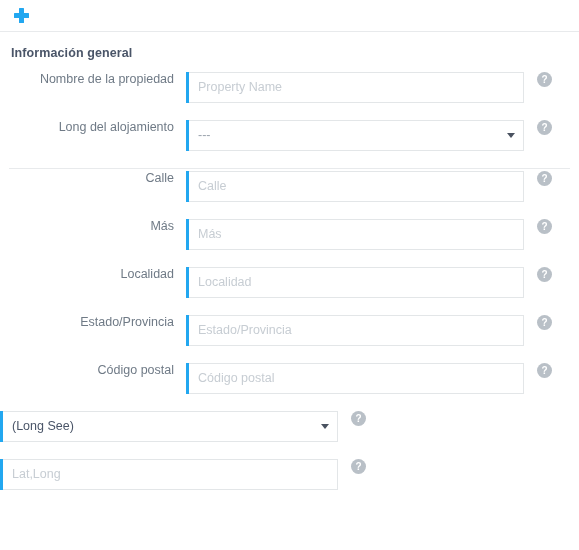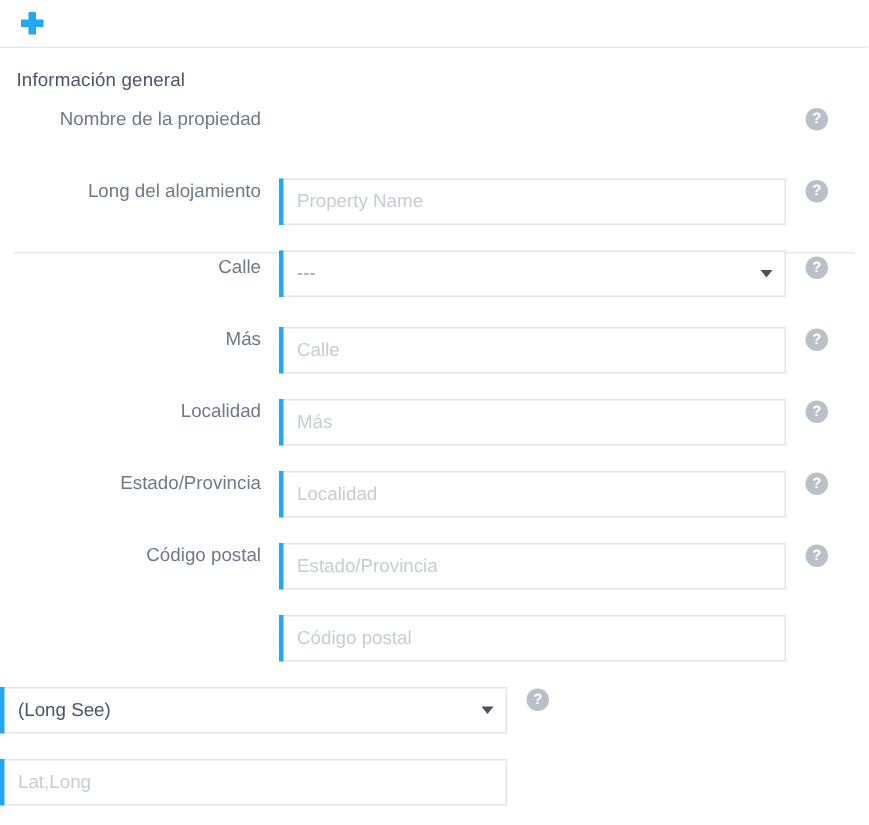--- a/index.html
+++ b/index.html
@@ -58,21 +58,21 @@
   }
   .divider-inset {
     height: 1px;
     background: #e8eaec;
     margin: 0 9px;
   }
 
   
   .section-title {
     font-size: 12.5px;
-    font-weight: normal;
+    font-weight: bold;
     color: #4a5568;
     padding: 14px 0 10px 11px;
     letter-spacing: 0.1px;
   }
 
   
   .form-body { padding-top: 2px; }
 
   .row {
     display: flex;
@@ -87,21 +87,20 @@
     font-size: 12.5px;
     color: #6f7a86;
     white-space: nowrap;
     line-height: 1.2;
   }
 
   .field-wrap {
     position: relative;
     width: 338px;
     height: 31px;
-    margin-top: 47px;
   }
 
   .field {
     width: 100%;
     height: 31px;
     border: 1px solid #e3e6e8;
     border-left: none;
     background: #ffffff;
     font-family: "Liberation Sans", sans-serif;
     font-size: 12.5px;

